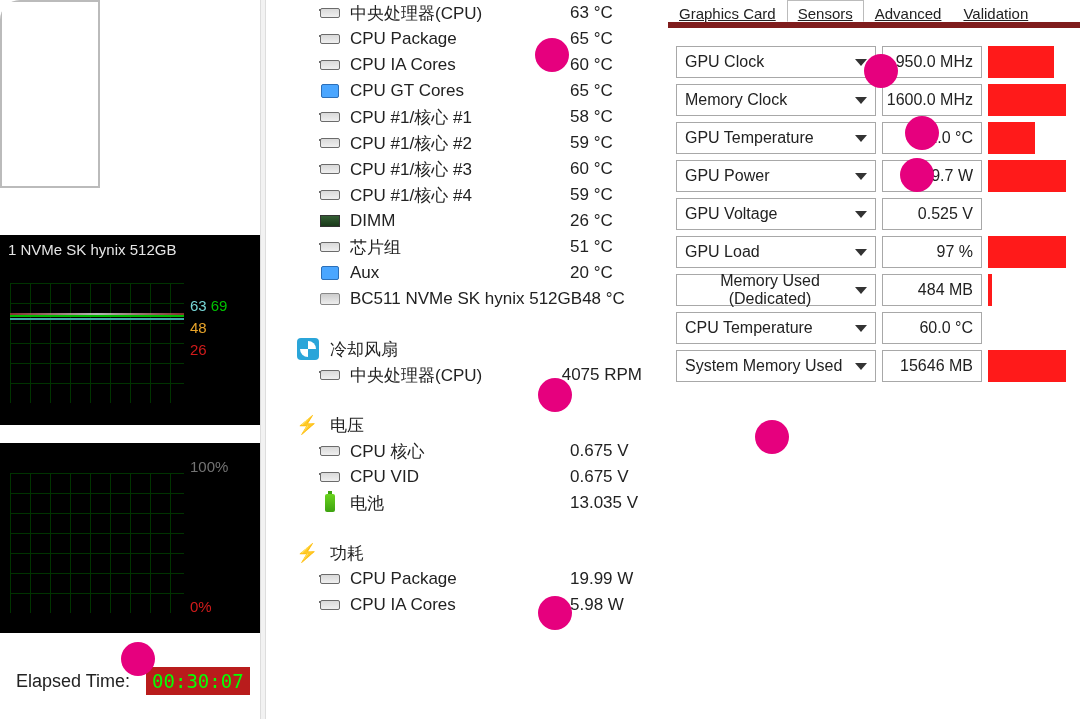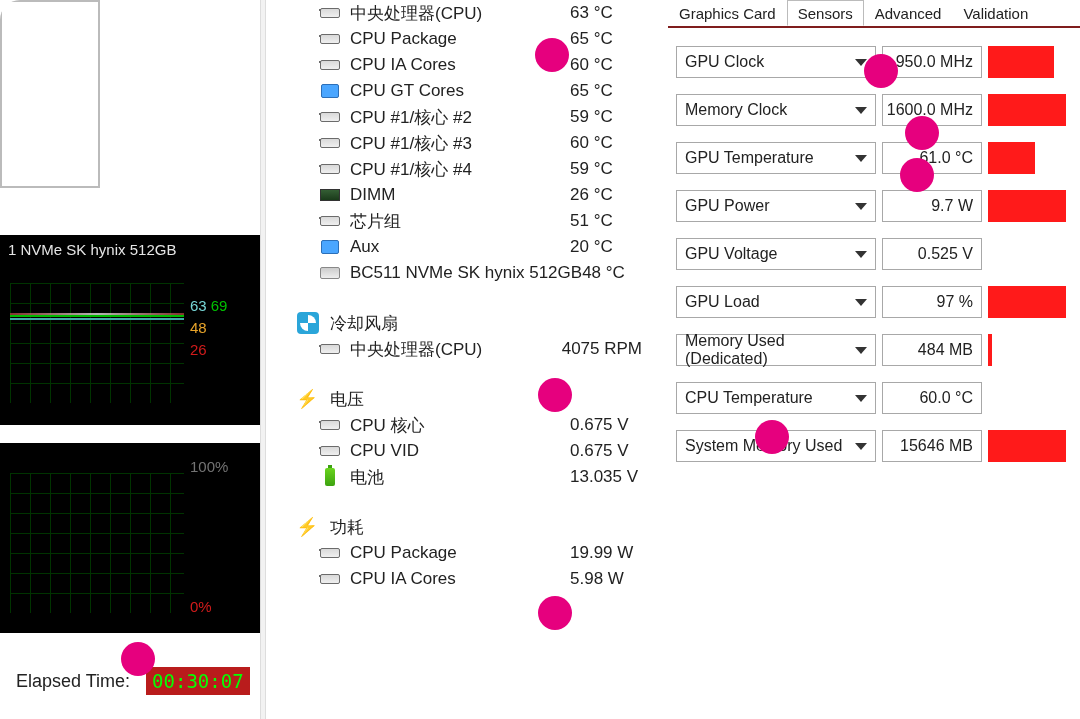--- a/index.html
+++ b/index.html
@@ -52,25 +52,25 @@
   .fan::before{content:"";position:absolute;left:3px;top:3px;width:16px;height:16px;border-radius:50%;background:
     conic-gradient(#fff 0 25%,#2aa5d9 0 50%,#fff 0 75%,#2aa5d9 0 100%);}
   .bolt{color:#f59a00;font-size:18px;}
   .dimm{width:22px;height:12px;background:linear-gradient(#345e34,#1a3a1a);border:1px solid #333;}
   .blue-mon{width:18px;height:14px;background:#4aa6ff;border:1px solid #2c6fb8;border-radius:2px;}
   .batt{width:10px;height:18px;background:linear-gradient(#6ad41e,#3da210);border-radius:2px;position:relative;}
   .batt::before{content:"";position:absolute;top:-3px;left:3px;width:4px;height:3px;background:#3da210;}
   .ssd{width:22px;height:12px;background:linear-gradient(#ccc,#eee);border:1px solid #888;border-radius:2px;}
   
   .right{position:absolute;left:668px;top:0;width:412px;height:719px;}
-  .tabs{display:flex;height:28px;border-bottom:2px solid #7f1d1d;font-size:15px;}
+  .tabs{display:flex;height:28px;border-bottom:6px solid #7f1d1d;font-size:15px;text-decoration:underline;}
   .tab{padding:4px 10px;border:1px solid transparent;cursor:default;}
   .tab.active{border:1px solid #bbb;border-bottom:1px solid #fff;background:#fff;}
   .sensor-table{margin-top:18px;margin-left:8px;width:390px;}
-  .srow{display:flex;align-items:center;margin-bottom:16px;height:32px;}
+  .srow{display:flex;align-items:center;margin-bottom:6px;height:32px;text-align:center;}
   .sname{flex:0 0 200px;height:32px;border:1px solid #a8a8a8;background:#fff;display:flex;align-items:center;padding:0 8px;font-size:16px;position:relative;}
   .sname .caret{margin-left:auto;width:0;height:0;border-left:6px solid transparent;border-right:6px solid transparent;border-top:7px solid #333;}
   .svalue{flex:0 0 100px;height:32px;border:1px solid #a8a8a8;background:#fff;display:flex;align-items:center;justify-content:flex-end;padding-right:8px;font-size:16px;margin-left:6px;}
   .sbar{flex:1;height:32px;margin-left:6px;margin-right:0;}
   .sbar .fill{height:100%;background:#ff1a1a;}
   
   .dot{position:absolute;width:34px;height:34px;border-radius:50%;background:#e6007e;}
 </style>
 </head>
 <body>
@@ -133,20 +133,27 @@
           <span class="icon">
             <span class="blue-mon"></span>
           </span>
           <span class="label">CPU GT Cores</span>
           <span class="value">65 °C</span>
         </div>
         <div class="row">
           <span class="icon">
             <span class="chip"></span>
           </span>
+          <span class="label">CPU #1/核心 #1</span>
+          <span class="value">58 °C</span>
+        </div>
+        <div class="row">
+          <span class="icon">
+            <span class="chip"></span>
+          </span>
           <span class="label">CPU #1/核心 #2</span>
           <span class="value">59 °C</span>
         </div>
         <div class="row">
           <span class="icon">
             <span class="chip"></span>
           </span>
           <span class="label">CPU #1/核心 #3</span>
           <span class="value">60 °C</span>
         </div>

